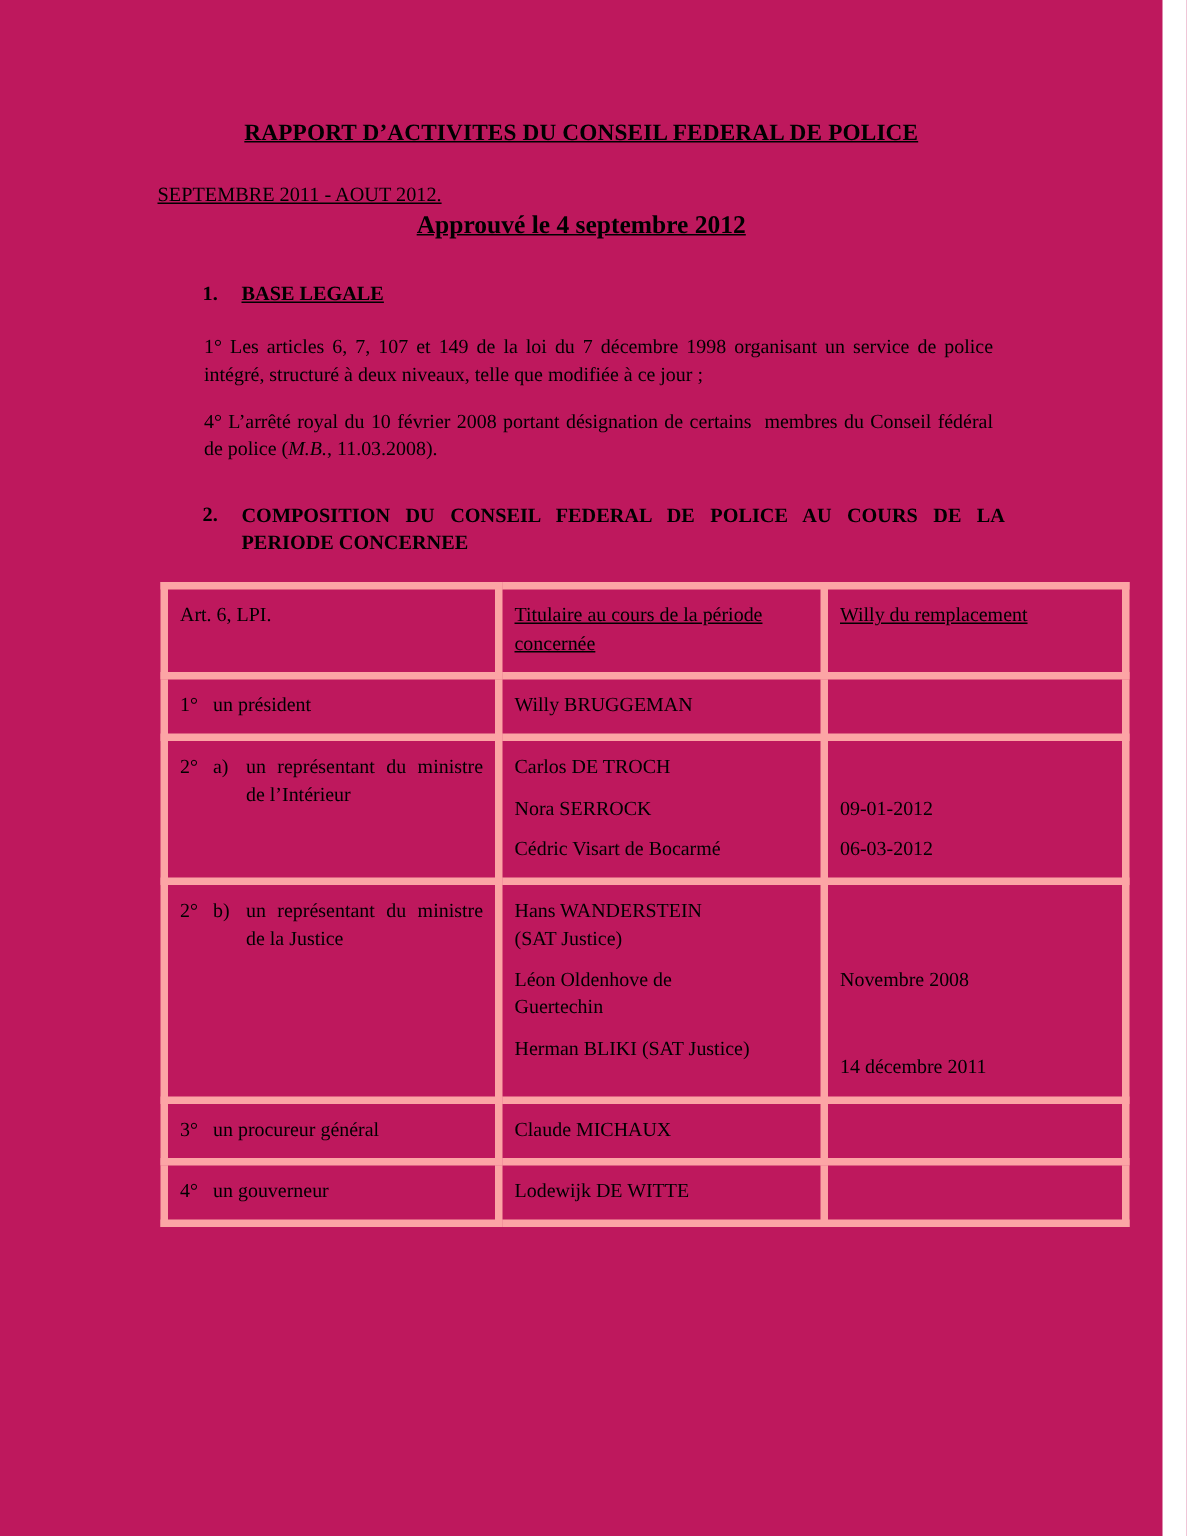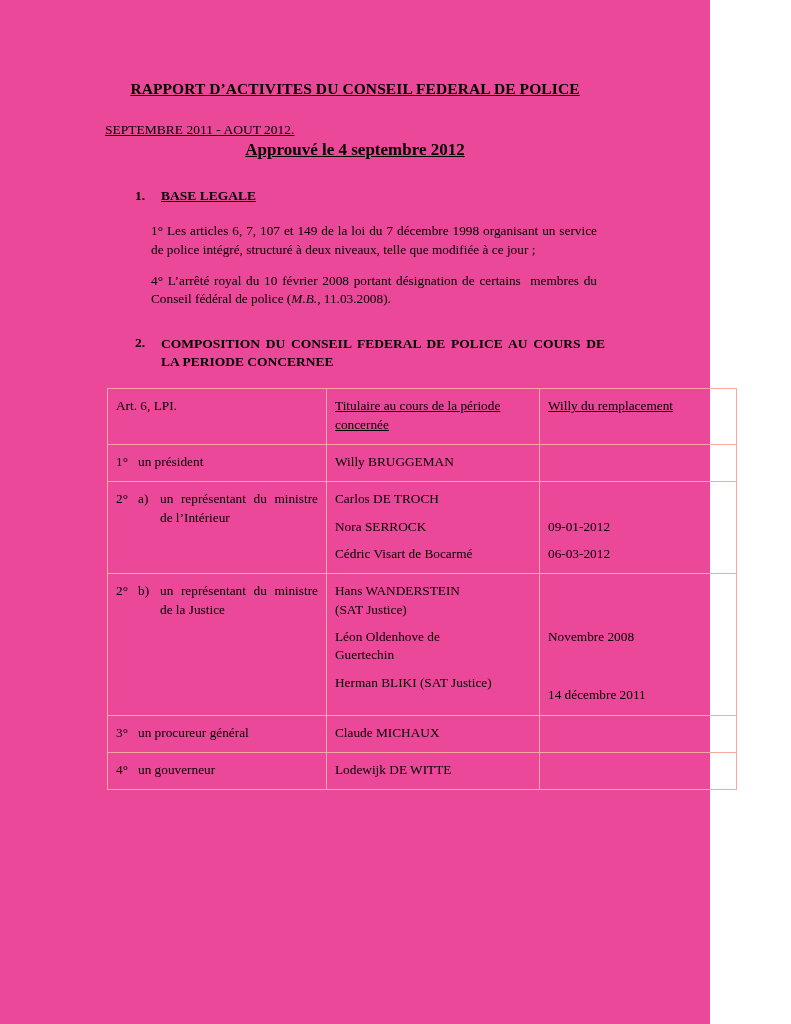--- a/index.html
+++ b/index.html
@@ -11,23 +11,23 @@
     width: 791px;
     height: 1024px;
     font-family: "Liberation Serif", serif;
     color: #000000;
     position: relative;
     overflow: hidden;
   }
   .page {
     position: absolute;
     left: 0; top: 0;
-    width: 710px;
+    width: 775px;
     height: 1024px;
-    background: #ec4899;
+    background: #be185d;
     box-sizing: border-box;
     padding: 80px 105px 40px 105px;
   }
   .doc-title {
     font-size: 15.5px;
     font-weight: bold;
     text-align: center;
     text-decoration: underline;
     letter-spacing: 0.1px;
     margin: 0 0 22px 0;
@@ -68,33 +68,33 @@
     line-height: 1.3;
   }
   .body-block {
     padding-left: 30px;
     padding-right: 8px;
   }
   p.para {
     font-size: 13.3px;
     text-align: justify;
     line-height: 1.42;
-    margin: 0 0 12px 16px;
+    margin: 0 0 12px 1px;
   }
   p.para:last-child { margin-bottom: 0; }
   .it { font-style: italic; }
   .spacer-lg { height: 26px; }
   table.comp {
     border-collapse: collapse;
     width: 578px;
     margin: 0 0 0 2px;
     table-layout: fixed;
   }
   table.comp td {
-    border: 1px solid #fca5a5;
+    border: 5px solid #fca5a5;
     vertical-align: top;
     font-size: 13.3px;
     padding: 8px 8px 10px 8px;
     line-height: 1.38;
   }
   .col1 { width: 202px; }
   .col2 { width: 196px; }
   .col3 { width: 180px; }
   .u { text-decoration: underline; }
   .row-label {

